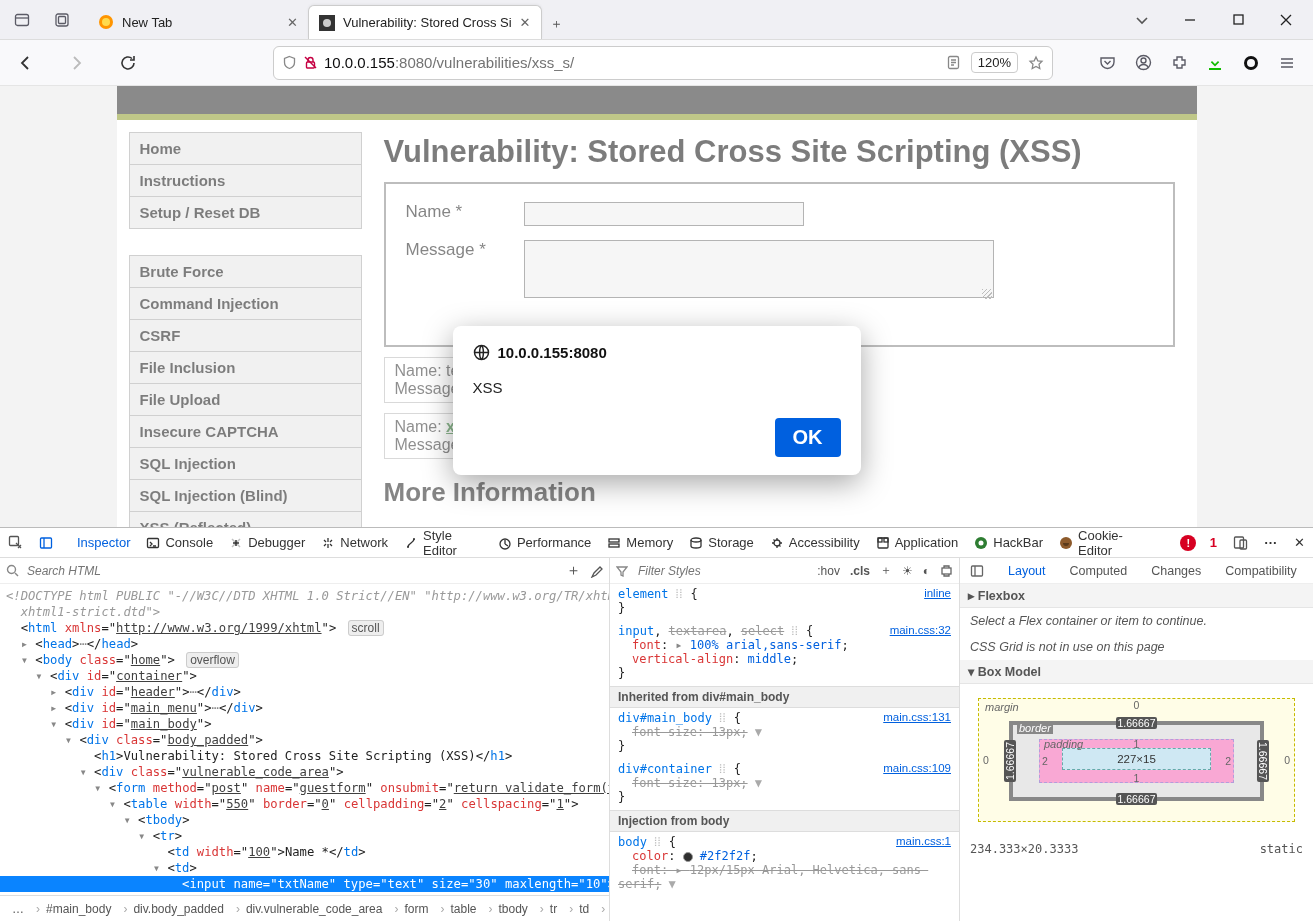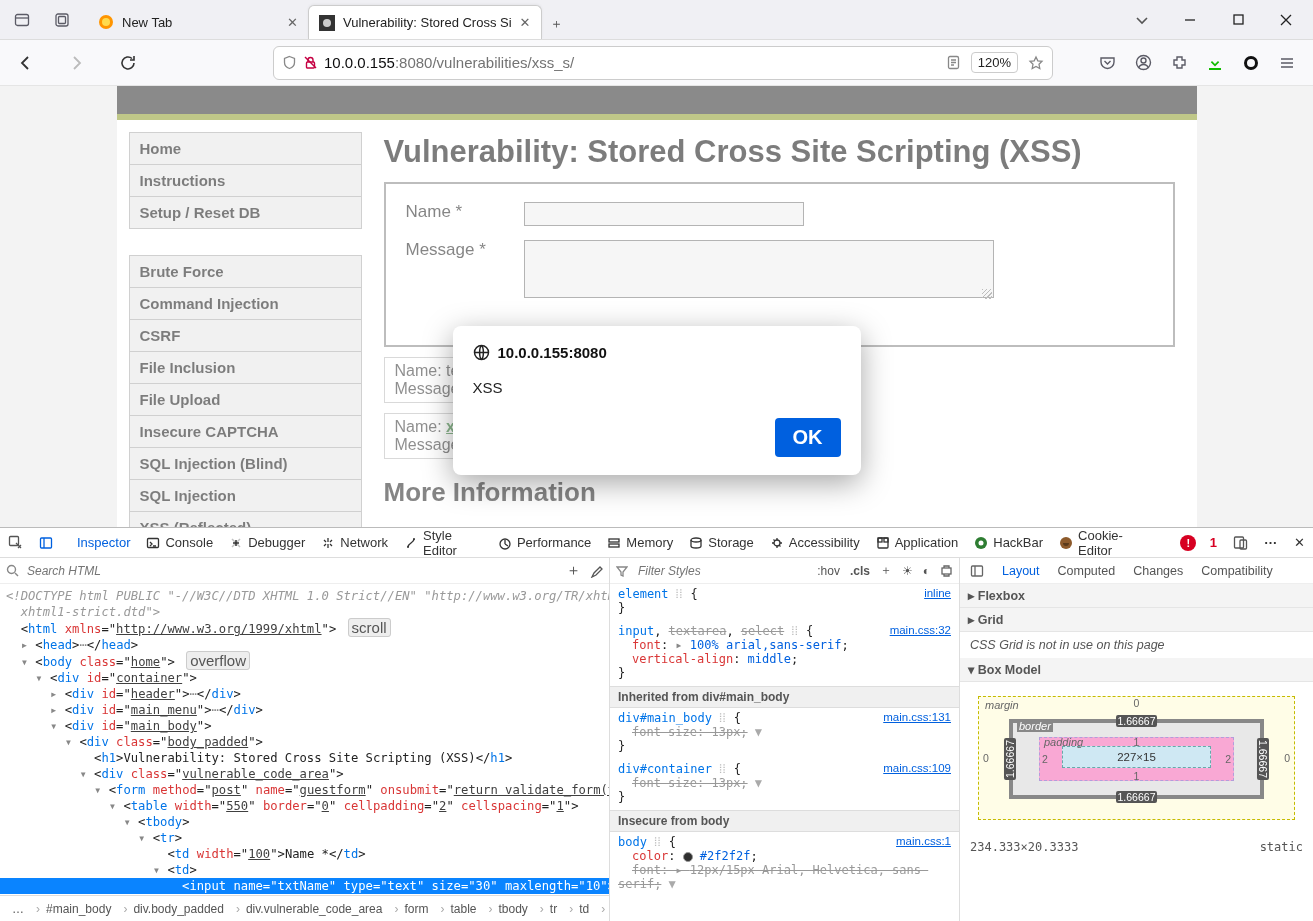--- a/index.html
+++ b/index.html
@@ -78,21 +78,21 @@
 .dt-body { flex:1; display:flex; overflow:hidden; }
 .dt-left { width:610px; display:flex; flex-direction:column; border-right:1px solid #ddd; }
 .dt-search { height:26px; display:flex; align-items:center; padding:0 6px; border-bottom:1px solid #eee; gap:8px; }
 .dt-search input { border:none; outline:none; flex:1; font-size:12px; color:#555; font-style:italic; }
 .dt-tree { flex:1; overflow:auto; font-family:Menlo,Consolas,monospace; font-size:12.2px; line-height:16px; padding:4px 6px; white-space:pre; }
 .c-doctype { color:#999; font-style:italic; }
 .c-tag { color:#0074e8; }
 .c-attr { color:#d93636; }
 .c-str { color:#404040; text-decoration:underline; }
 .c-txt { color:#222; }
-.badge { background:#eee; border:1px solid #ccc; border-radius:3px; padding:0 3px; font-size:15px; color:#555; margin-left:4px; font-family:sans-serif; }
+.badge { background:#eee; border:1px solid #ccc; border-radius:3px; padding:0 3px; font-size:12px; color:#555; margin-left:4px; font-family:sans-serif; }
 .hl-line { background:#0a84ff; color:#fff; display:block; margin:0 -6px; padding:0 6px; }
 .tw { color:#888; }
 .dt-crumbs { height:26px; border-top:1px solid #ddd; display:flex; align-items:center; font-size:12px; color:#0060df; padding:0 6px; overflow:hidden; }
 .crumb { padding:0 6px; color:#555; }
 .crumb.sel { color:#0060df; }
 .crumb + .crumb::before { content:"›"; color:#aaa; margin-right:6px; }
 
 .dt-mid { width:350px; border-right:1px solid #ddd; display:flex; flex-direction:column; font-family:Menlo,Consolas,monospace; font-size:12px; }
 .dt-mid-bar { height:26px; border-bottom:1px solid #eee; display:flex; align-items:center; padding:0 6px; gap:10px; color:#555; font-family:sans-serif; }
 .dt-mid-bar .r { margin-left:auto; display:flex; gap:10px; align-items:center; }
@@ -101,21 +101,21 @@
 .rule { padding:3px 8px 6px; position:relative; }
 .src-link { position:absolute; right:8px; top:3px; color:#0060df; text-decoration:underline; font-family:sans-serif; font-size:11.5px; }
 .sel-txt { color:#0074e8; }
 .prop { color:#d93636; margin-left:14px; }
 .val { color:#0060df; }
 .strike { text-decoration:line-through; color:#999; }
 .grip-dots { letter-spacing:1px; color:#bbb; }
 .swatch { display:inline-block; width:10px; height:10px; border:1px solid #999; border-radius:50%; vertical-align:middle; }
 
 .dt-right { flex:1; display:flex; flex-direction:column; font-size:12.5px; }
-.dt-right-tabs { height:26px; display:flex; align-items:center; gap:18px; padding:0 10px; border-bottom:1px solid #eee; color:#555; }
+.dt-right-tabs { height:26px; display:flex; align-items:center; gap:24px; padding:0 10px; border-bottom:1px solid #eee; color:#555; }
 .dt-right-tabs .t.active { color:#0060df; }
 .dt-section-hdr { background:#f4f4f4; border-bottom:1px solid #e5e5e5; padding:4px 8px; color:#555; font-weight:bold; }
 .dt-section-body { padding:6px 10px; color:#555; font-style:italic; }
 .boxmodel { padding:14px 18px; font-family:sans-serif; }
 .bm-margin { background:#fffde7; border:1px dashed #c5bb00; padding:14px 30px 20px; position:relative; font-size:11px; color:#666; }
 .bm-lbl { position:absolute; font-style:italic; }
 .bm-border { background:#e8e8e8; border:4px solid #888; padding:8px 26px 14px; position:relative; margin-top:8px; }
 .bm-padding { background:#f9a8d4; border:1px dashed #b39ddb; padding:8px 22px 12px; position:relative; margin-top:6px; }
 .bm-content { background:#cfe8f3; border:1px dashed #6aa; padding:4px 8px; text-align:center; font-size:11.5px; color:#333; }
 .bm-num { position:absolute; font-size:10.5px; color:#666; }
@@ -286,22 +286,22 @@
               <div class="menu-item">Instructions</div>
               <div class="menu-item">Setup / Reset DB</div>
             </div>
           <div class="menu-group" id="menu-g2">
               <div class="menu-item">Brute Force</div>
               <div class="menu-item">Command Injection</div>
               <div class="menu-item">CSRF</div>
               <div class="menu-item">File Inclusion</div>
               <div class="menu-item">File Upload</div>
               <div class="menu-item">Insecure CAPTCHA</div>
+              <div class="menu-item">SQL Injection</div>
               <div class="menu-item">SQL Injection (Blind)</div>
-              <div class="menu-item">SQL Injection</div>
               <div class="menu-item">XSS (Reflected)</div>
             </div>
         </div>
         <div class="main">
           <h1 class="page-title">Vulnerability: Stored Cross Site Scripting (XSS)</h1>
           <div class="vuln-box">
             <div class="form-row">
               <div class="form-label">Name *</div>
               <input class="txt-input" style="">
             </div>
@@ -542,40 +542,40 @@
                 </svg>
               </span>
           </div>
         </div>
         <div class="rules">
           <div class="rule"><span class="sel-txt">element</span> <span class="grip-dots">⦙⦙</span> {<span class="src-link">inline</span><br>}</div>
           <div class="rule"><span class="src-link">main.css:32</span><span class="sel-txt">input</span>, <span class="strike">textarea</span>, <span class="strike">select</span> <span class="grip-dots">⦙⦙</span> {<br><span class="prop">font</span>: <span style="color:#888">▸</span> <span class="val">100% arial,sans-serif</span>;<br><span class="prop">vertical-align</span>: <span class="val">middle</span>;<br>}</div>
           <div class="rule-sec-hdr">Inherited from div#main_body</div>
           <div class="rule"><span class="src-link">main.css:131</span><span class="sel-txt">div#main_body</span> <span class="grip-dots">⦙⦙</span> {<br>  <span class="strike" style="margin-left:14px">font-size: 13px;</span> <span style="color:#aaa">▼</span><br>}</div>
           <div class="rule"><span class="src-link">main.css:109</span><span class="sel-txt">div#container</span> <span class="grip-dots">⦙⦙</span> {<br>  <span class="strike" style="margin-left:14px">font-size: 13px;</span> <span style="color:#aaa">▼</span><br>}</div>
-          <div class="rule-sec-hdr">Insecure from body</div>
+          <div class="rule-sec-hdr">Injection from body</div>
           <div class="rule"><span class="src-link">main.css:1</span><span class="sel-txt">body</span> <span class="grip-dots">⦙⦙</span> {<br><span class="prop">color</span>: <span class="swatch" style="background:#2f2f2f"></span> <span class="val">#2f2f2f</span>;<br>  <span class="strike" style="margin-left:14px">font: ▸ <span>12px/15px Arial, Helvetica, sans-serif</span>;</span> <span style="color:#aaa">▼</span></div>
         </div>
       </div>
 
       <div class="dt-right">
         <div class="dt-right-tabs" id="dt-right-tabs">
           <span>
               <svg width="14" height="14" fill="none" stroke="#666" stroke-width="1.3">
                 <rect x="1.5" y="2" width="11" height="10" rx="1"></rect>
                 <path d="M5 2v10"></path>
               </svg>
             </span>
         <span class="t active">Layout</span>
             <span class="t">Computed</span>
             <span class="t">Changes</span>
             <span class="t">Compatibility</span>
           </div>
         <div class="dt-section-hdr">▸ <span>Flexbox</span></div>
-        <div class="dt-section-hdr">▸ <span>Grid</span></div>
+        <div class="dt-section-body">Select a Flex container or item to continue.</div>
         <div class="dt-section-body">CSS Grid is not in use on this page</div>
         <div class="dt-section-hdr">▾ <span>Box Model</span></div>
         <div class="boxmodel">
           <div class="bm-margin">
             <span class="bm-lbl" style="top:2px;left:6px">margin</span>
             <span class="bm-num" style="top:0;left:50%;transform:translateX(-50%)">0</span>
             <span class="bm-num" style="top:50%;left:4px;transform:translateY(-50%)">0</span>
             <span class="bm-num" style="top:50%;right:4px;transform:translateY(-50%)">0</span>
             <div class="bm-border">
               <span class="bm-lbl" style="top:-3px;left:4px;color:#fff;background:#888;padding:0 2px">border</span>

